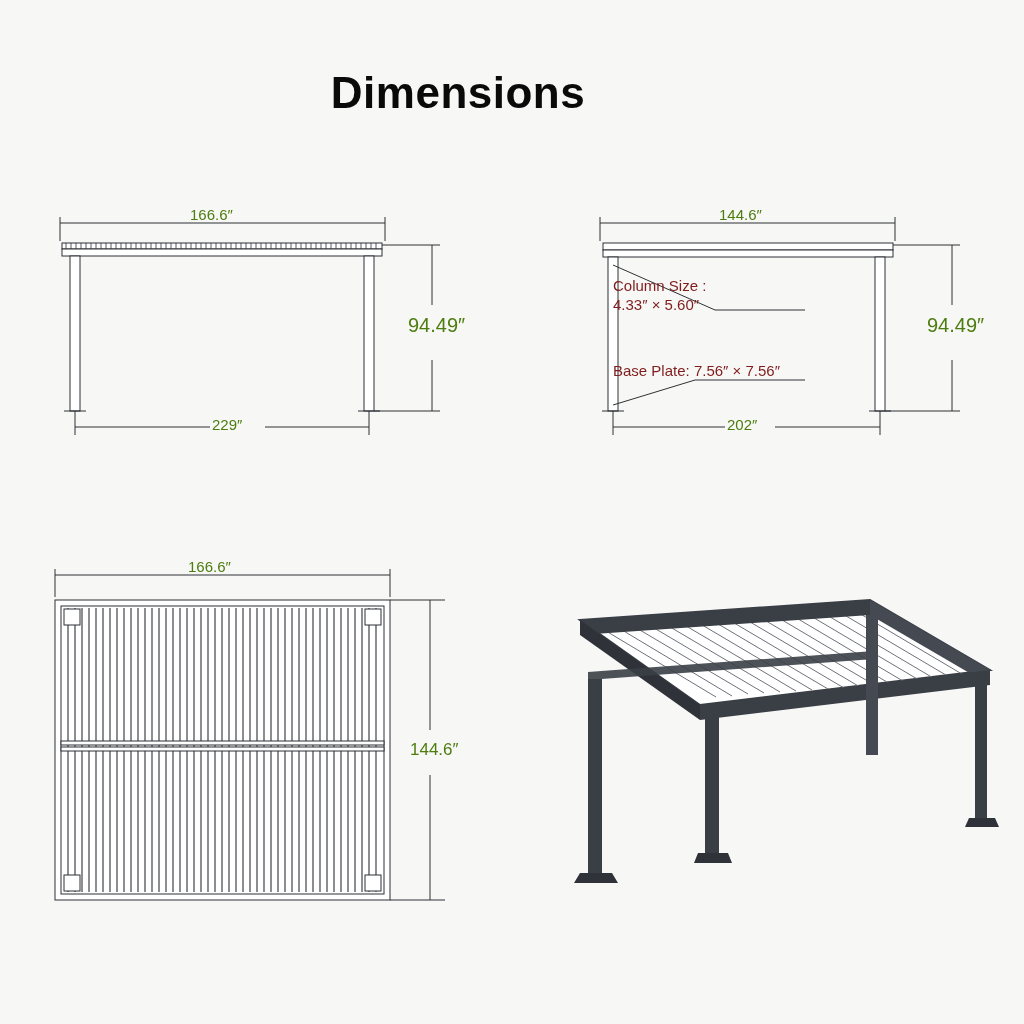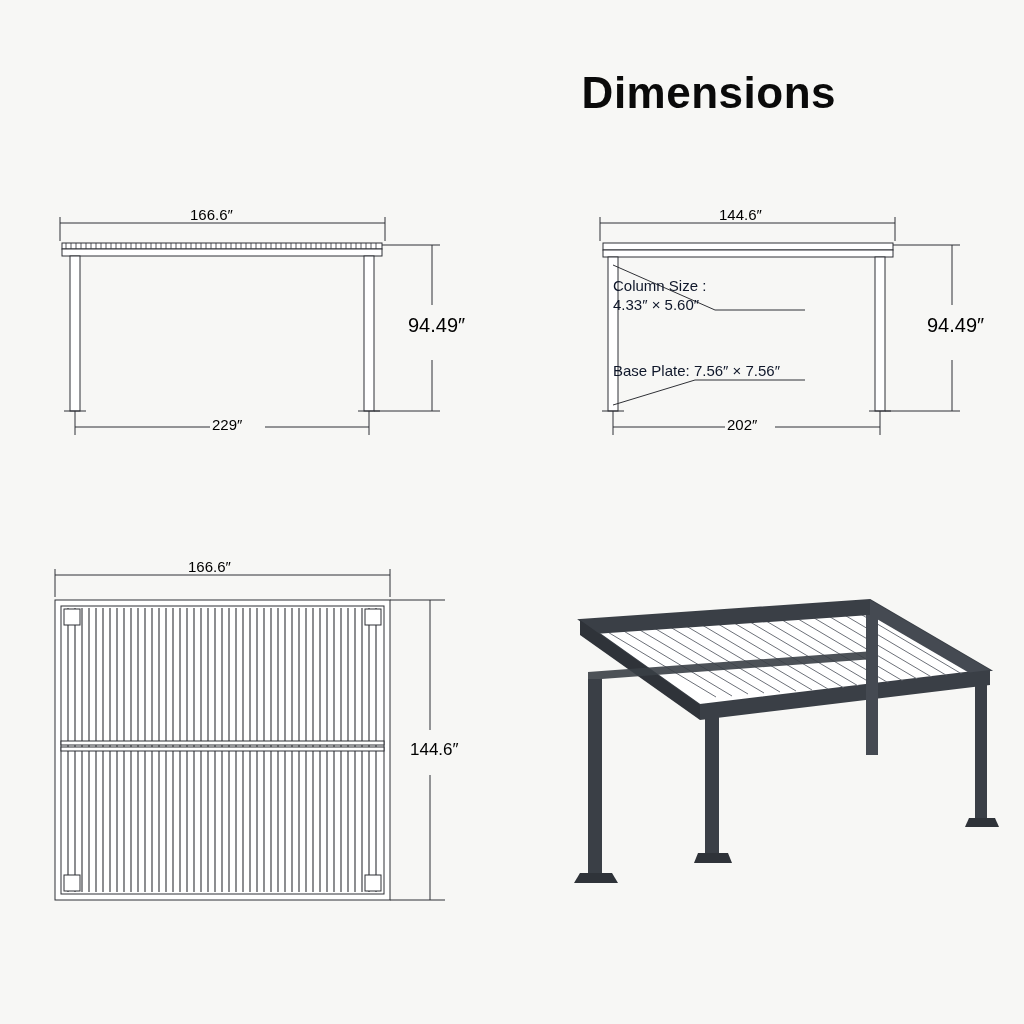--- a/index.html
+++ b/index.html
@@ -17,38 +17,39 @@
   .page {
     position: relative;
     width: 1024px;
     height: 1024px;
   }
   .title {
     position: absolute;
     top: 68px;
     left: 0;
     width: 836px;
-    text-align: right;
+    text-align: center;
     font-size: 44px;
     font-weight: bold;
     letter-spacing: 0.5px;
     color: #0a0a0a;
+    padding-left: 40px;
   }
 
   
   .dim-label {
     position: absolute;
     font-size: 15px;
-    color: #000000;
+    color: #4d7c0f;
     white-space: nowrap;
   }
   .note {
     position: absolute;
     font-size: 15px;
-    color: #0f172a;
+    color: #7f1d1d;
     white-space: nowrap;
   }
   svg { display: block; }
   .svg-wrap { position: absolute; }
 
   
   #front-view  { left: 40px;  top: 195px; }
   #side-view   { left: 575px; top: 195px; }
   #top-view    { left: 30px;  top: 545px; }
   #iso-view    { left: 470px; top: 575px; }

